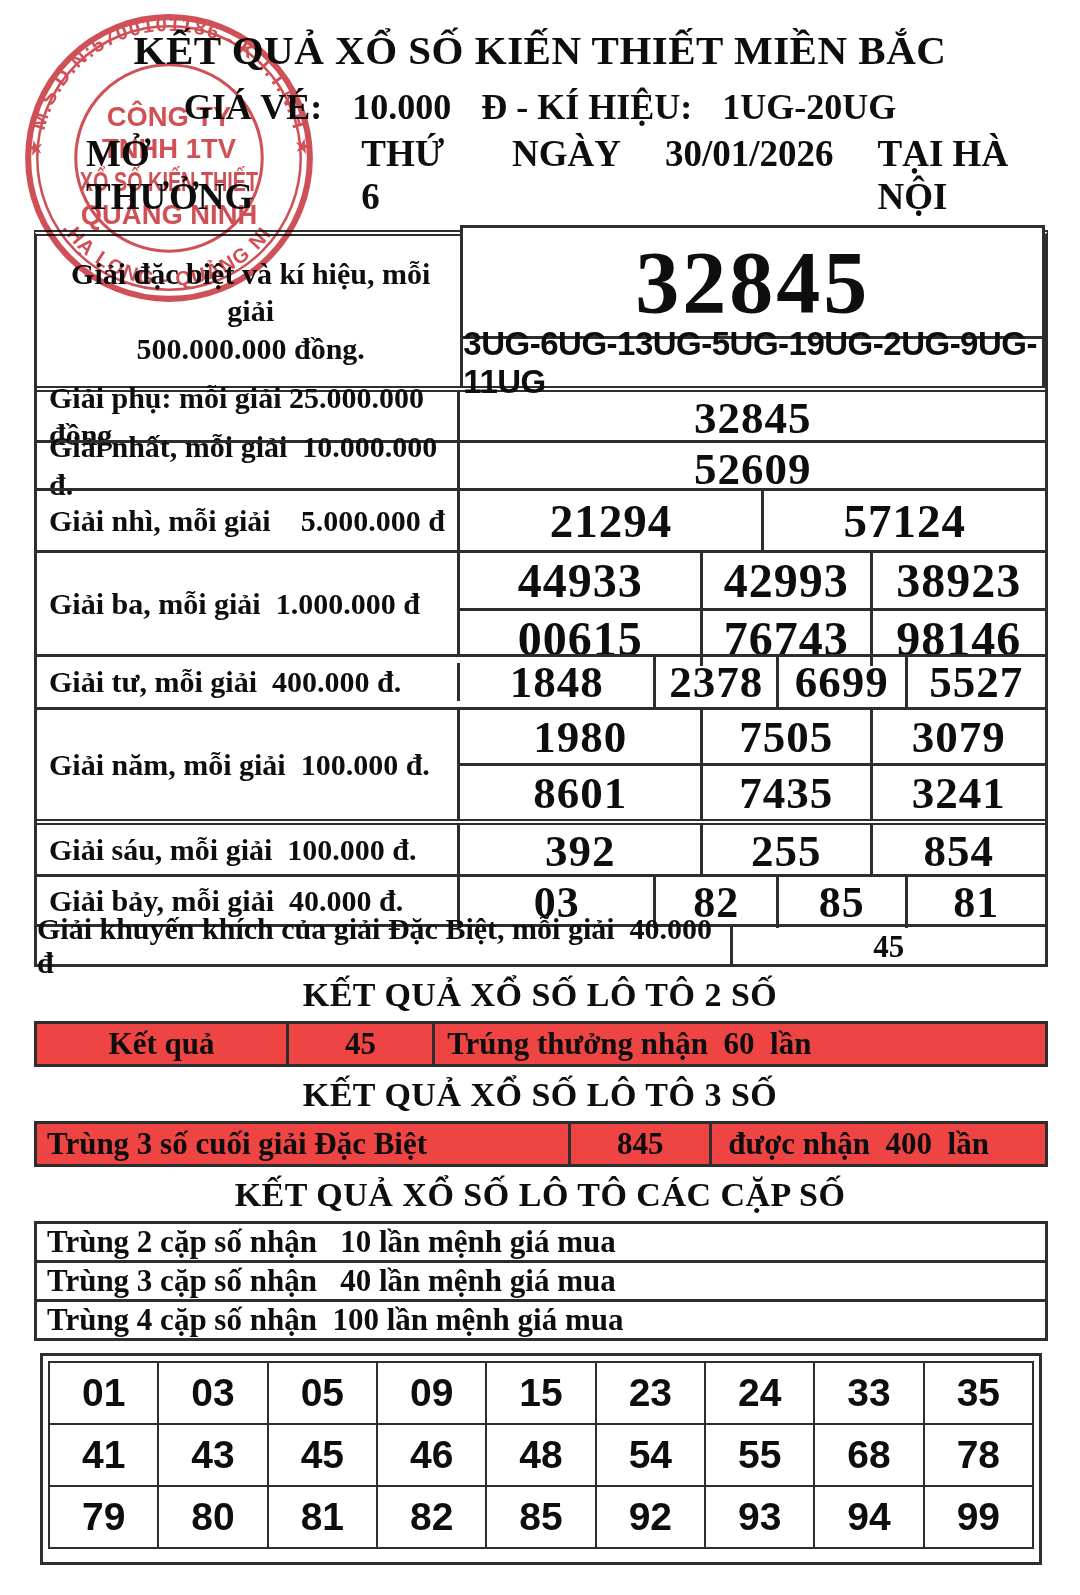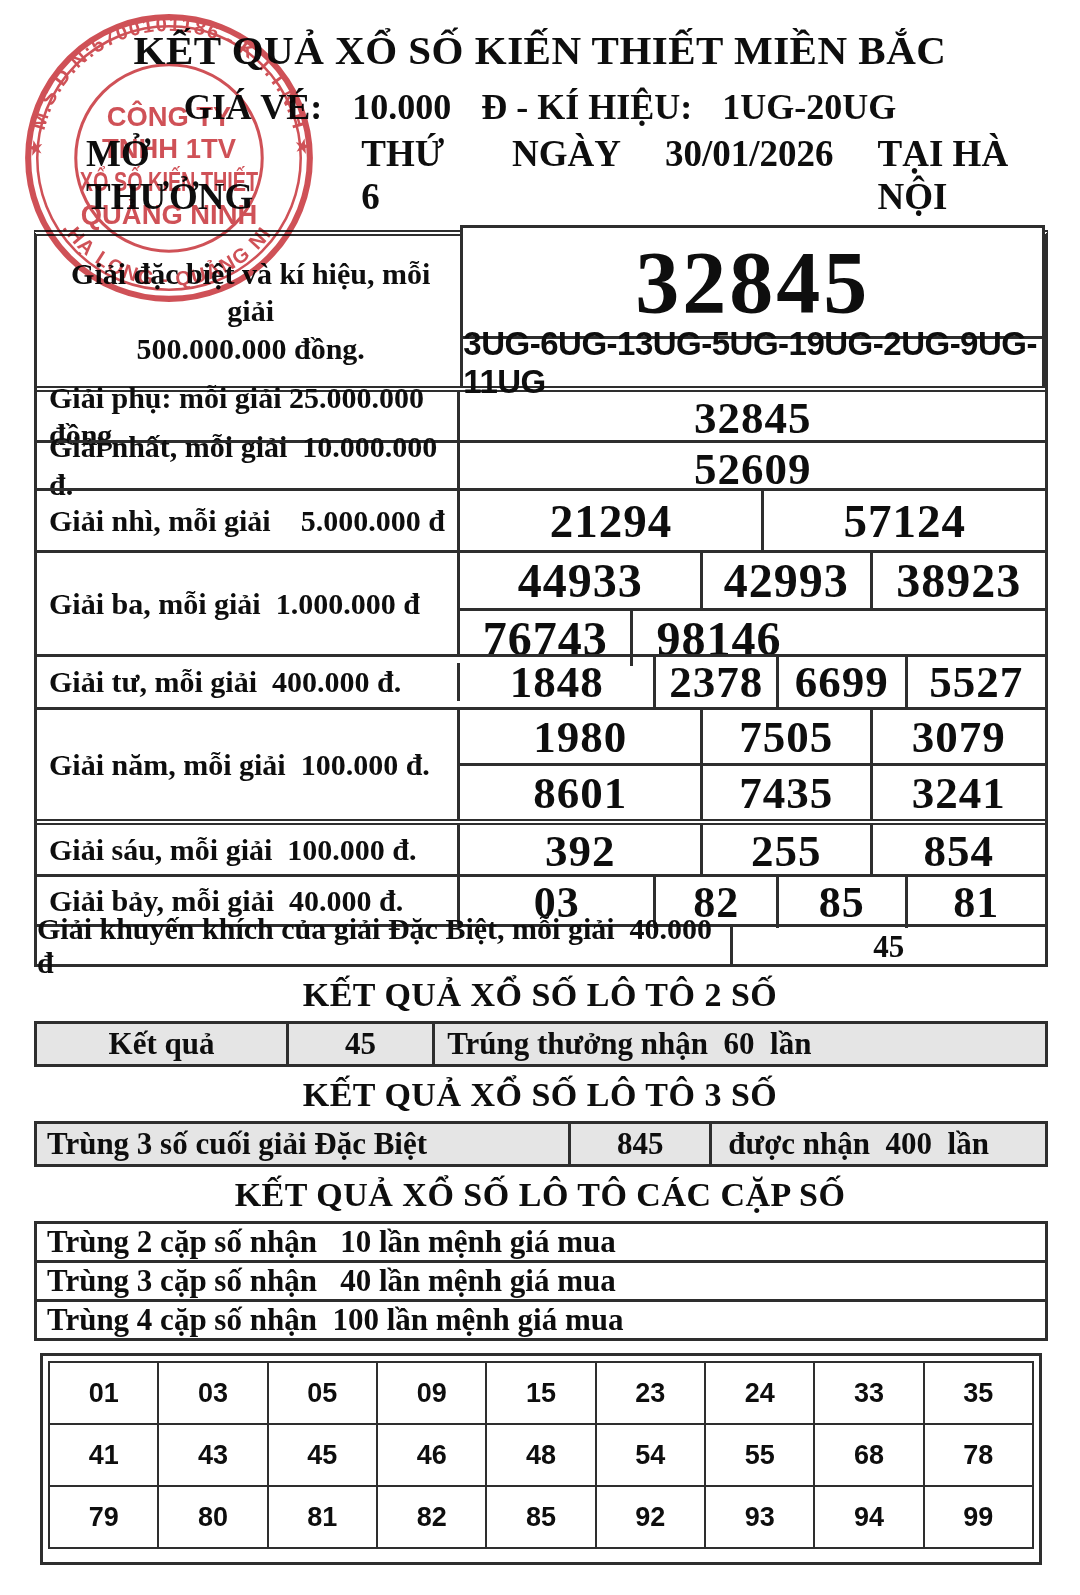--- a/index.html
+++ b/index.html
@@ -79,40 +79,40 @@
     font-size:33px;letter-spacing:-.5px;
   }
   .sp-rest{flex:1;}
   
   .kk-label{width:69%;border-right:3px solid var(--bc);display:flex;align-items:center;
     font-size:30px;white-space:pre-wrap;}
   .kk-value{width:31%;display:flex;align-items:flex-start;justify-content:center;font-size:31px;padding-top:2px;}
   
   .sec{text-align:center;font-size:34px;margin:9px 0 7px;letter-spacing:.5px;}
   .lrow{margin:0 32px 0 34px;border:3px solid var(--bc);display:flex;height:46px;
-    font-size:31px;align-items:stretch;background:#e5e5e5;}
+    font-size:31px;align-items:stretch;background:#ef4444;}
   .lcell{display:flex;align-items:center;white-space:pre-wrap;}
   .l2a{width:25%;border-right:3px solid var(--bc);justify-content:center;}
   .l2b{width:14.5%;border-right:3px solid var(--bc);justify-content:center;}
   .l2c{flex:1;padding-left:12px;}
   .l3a{width:53%;border-right:3px solid var(--bc);padding-left:10px;}
   .l3b{width:14%;border-right:3px solid var(--bc);justify-content:center;}
   .l3c{flex:1;padding-left:16px;}
   
   .rule{
     margin:0 32px 0 34px;border:3px solid var(--bc);height:42px;background:#fff;
     display:flex;align-items:center;padding-left:10px;font-size:31px;white-space:pre-wrap;
   }
   .rule + .rule{margin-top:-3px;}
   
   .gridwrap{margin:12px 38px 0 40px;border:3px solid var(--bc);padding:5px 5px 13px 5px;background:#fff;}
   .pgrid{display:grid;grid-template-columns:repeat(9,1fr);grid-auto-rows:62px;border:1px solid var(--bc);}
   .gcell{
     border:1px solid var(--bc);display:flex;align-items:center;justify-content:center;
-    font-family:"Liberation Sans","DejaVu Sans",sans-serif;font-weight:bold;font-size:27px;
+    font-family:"Liberation Sans","DejaVu Sans",sans-serif;font-weight:bold;font-size:39px;
   }
   
   .contact{margin:30px 0 0 40px;font-style:italic;font-size:31px;letter-spacing:.2px;}
 </style>
 </head>
 <body>
 
 <svg class="stamp" viewBox="0 0 290 300" aria-hidden="true">
   <g fill="none" stroke="#c9393f">
     <circle cx="145" cy="150" r="139" stroke-width="6"></circle>
@@ -188,20 +188,21 @@
 
   <div class="prow r-ba">
     <div class="plabel">Giải ba, mỗi giải  1.000.000 đ</div>
     <div class="pvalues">
       <div class="vrow">
         <div class="vcell c3a">44933</div>
         <div class="vcell c3b">42993</div>
         <div class="vcell c3c">38923</div>
       </div>
       <div class="vrow">
+        <div class="vcell c3a">00615</div>
         <div class="vcell c3b">76743</div>
         <div class="vcell c3c">98146</div>
       </div>
     </div>
   </div>
 
   <div class="prow r-tu">
     <div class="plabel">Giải tư, mỗi giải  400.000 đ.</div>
     <div class="pvalues">
         <div class="vrow">

